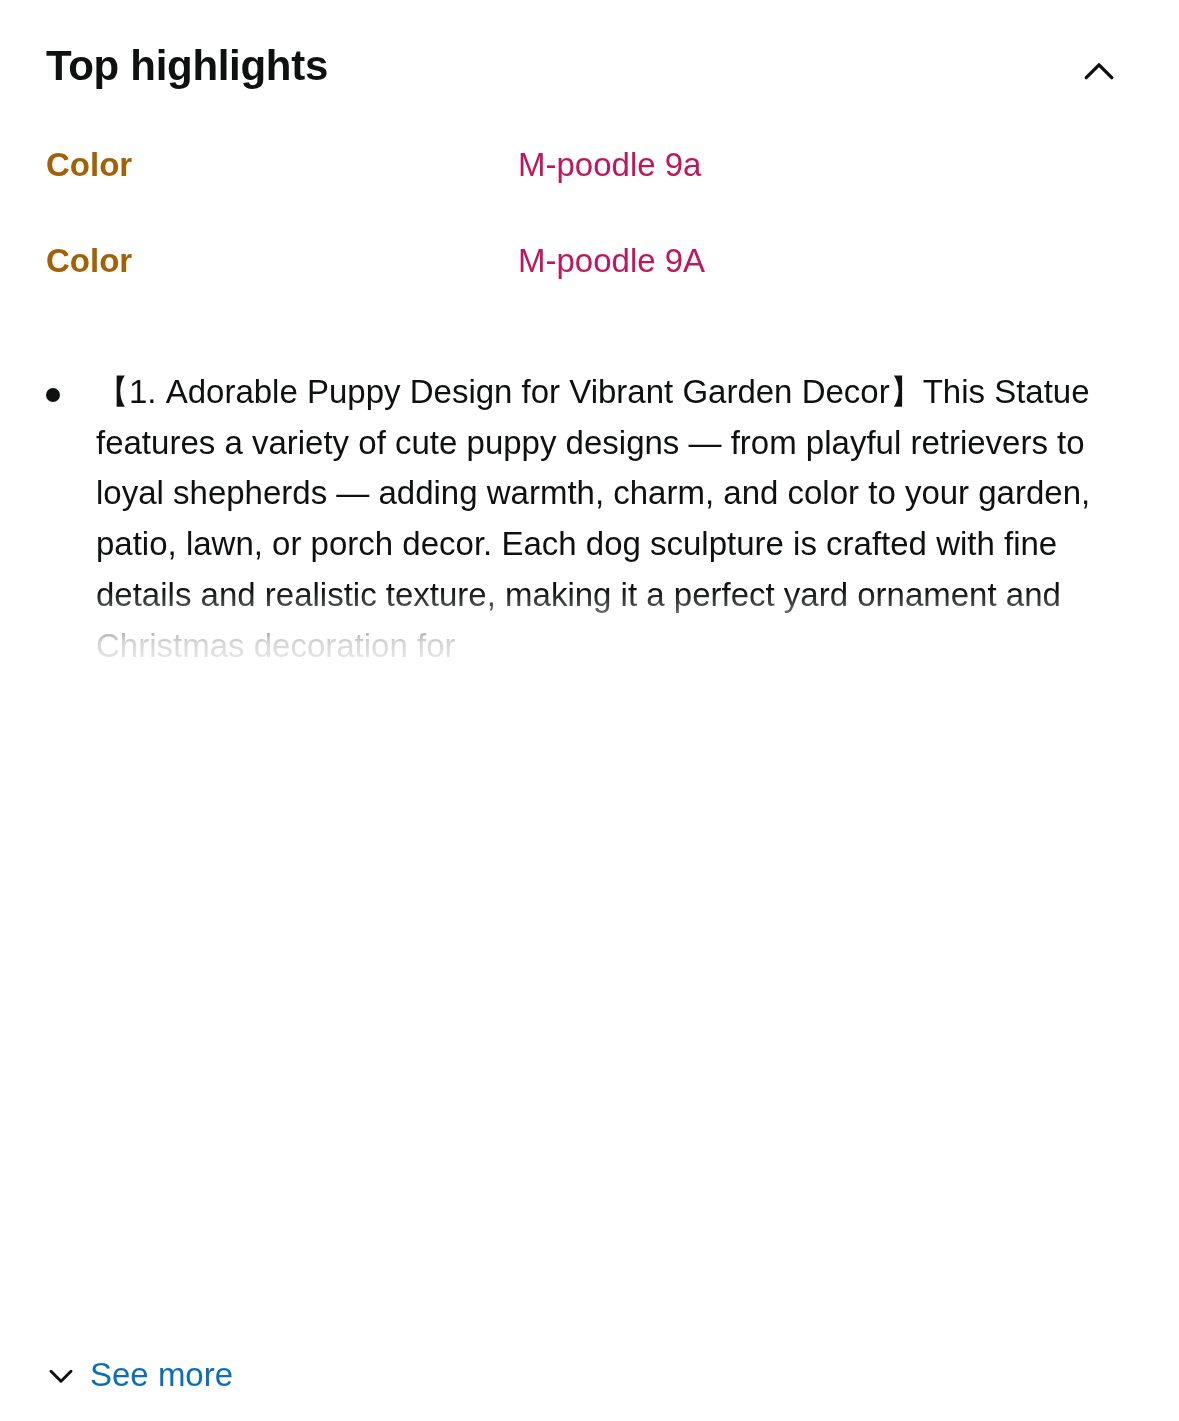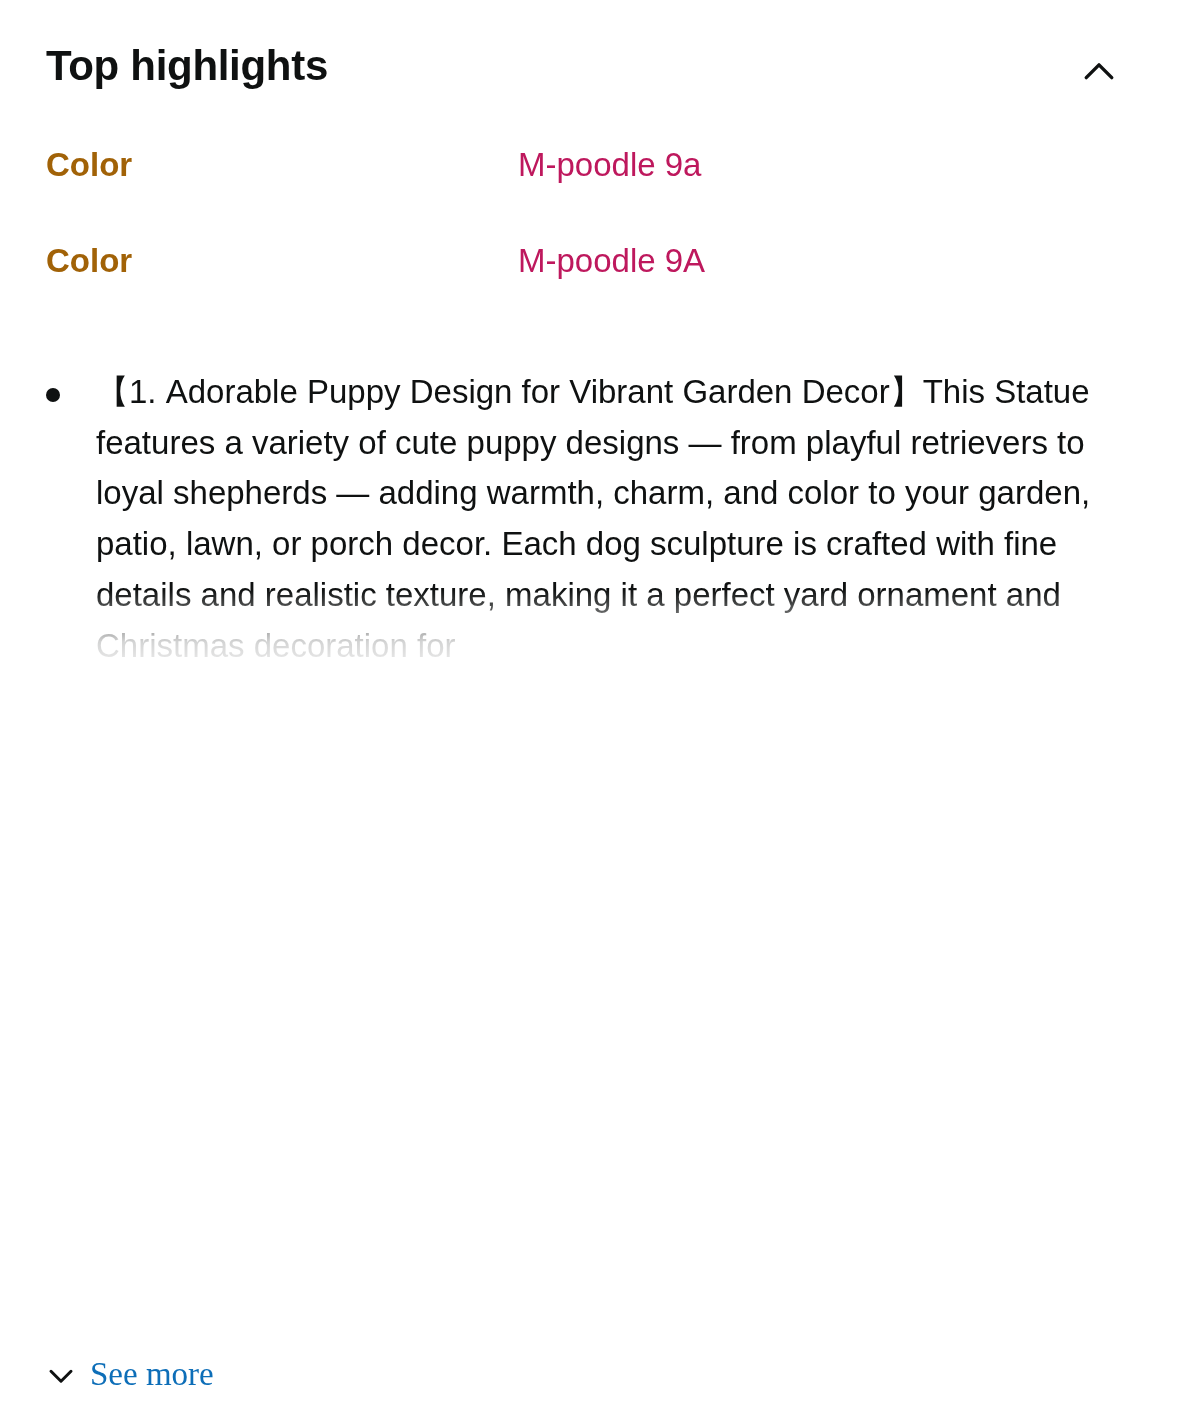--- a/index.html
+++ b/index.html
@@ -132,21 +132,20 @@
   .chevron-down {
     width: 30px;
     height: 30px;
     display: block;
     margin-right: 14px;
   }
   .see-more-label {
     font-size: 33px;
     color: #0d6eb8;
     line-height: 1;
-    font-family: Liberation Serif, serif;
   }
 </style>
 </head>
 <body>
 
 <div class="page">
 
   <div class="section-header">
     <div class="section-title">Top highlights</div>
     <div class="collapse-btn">

